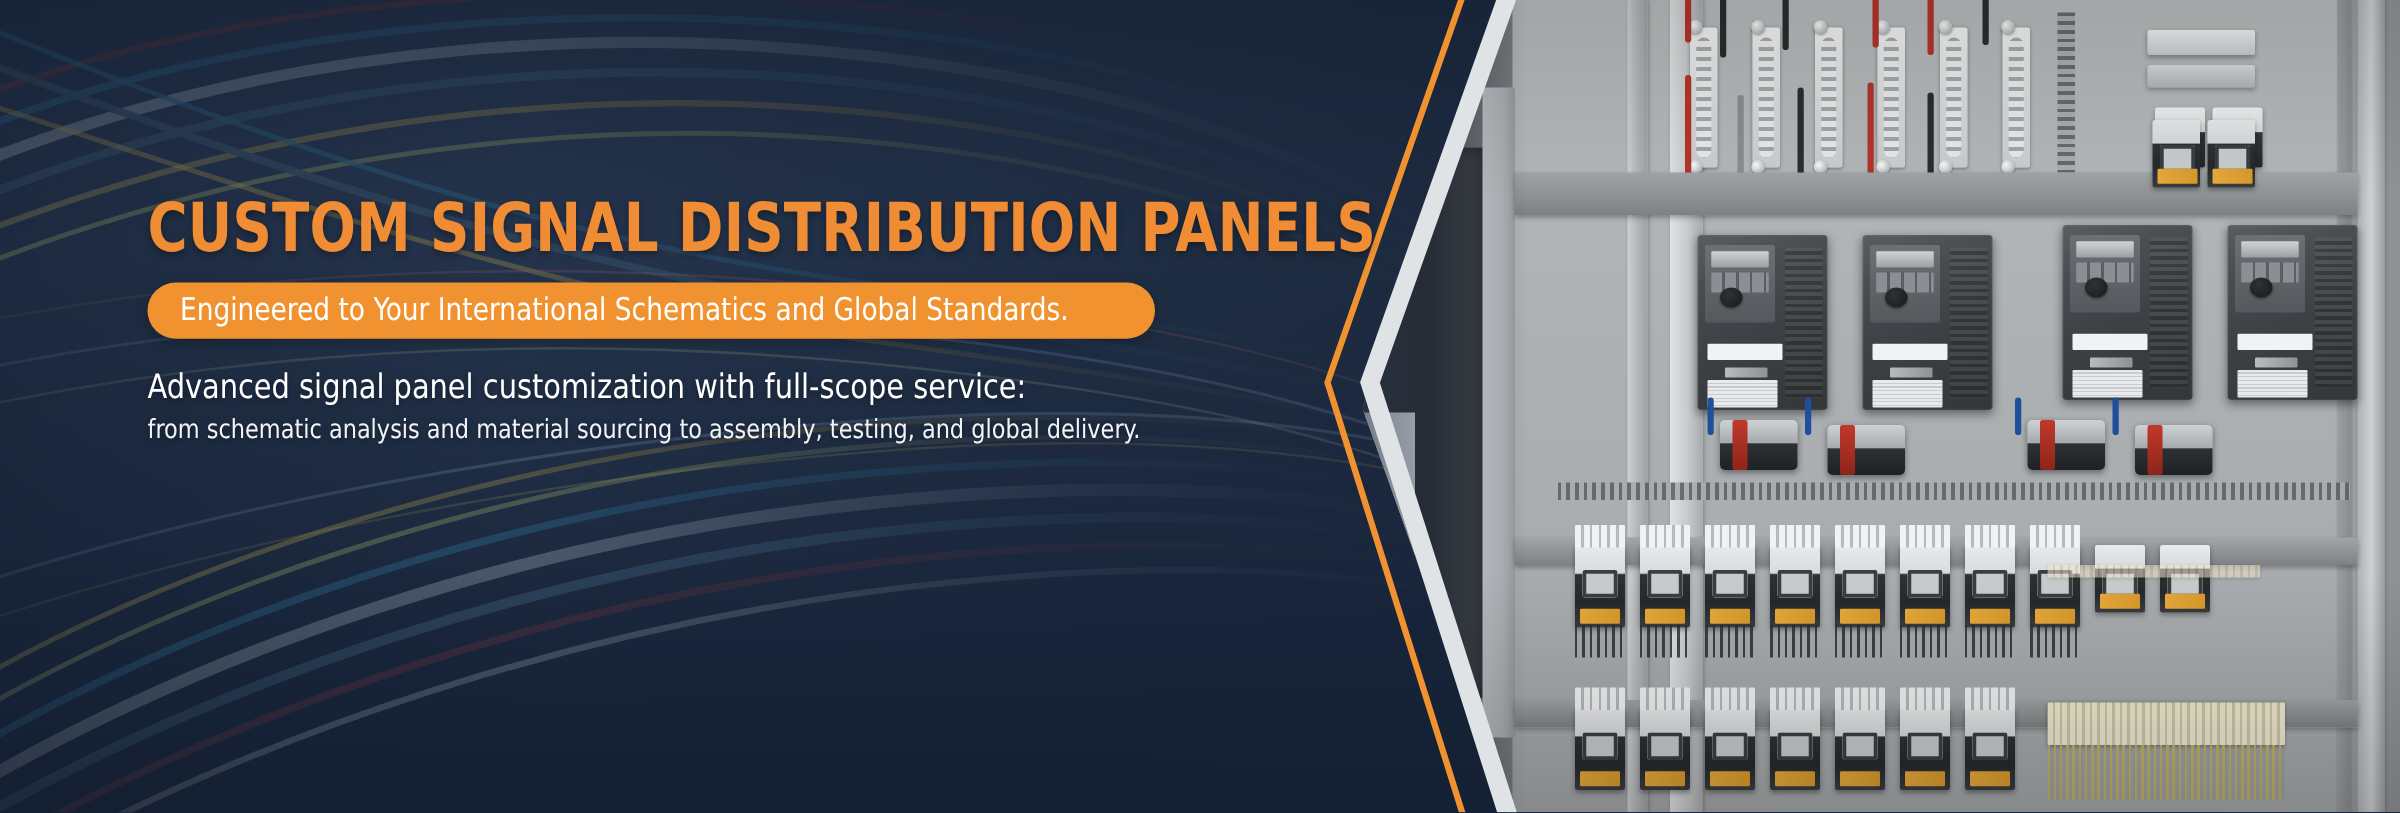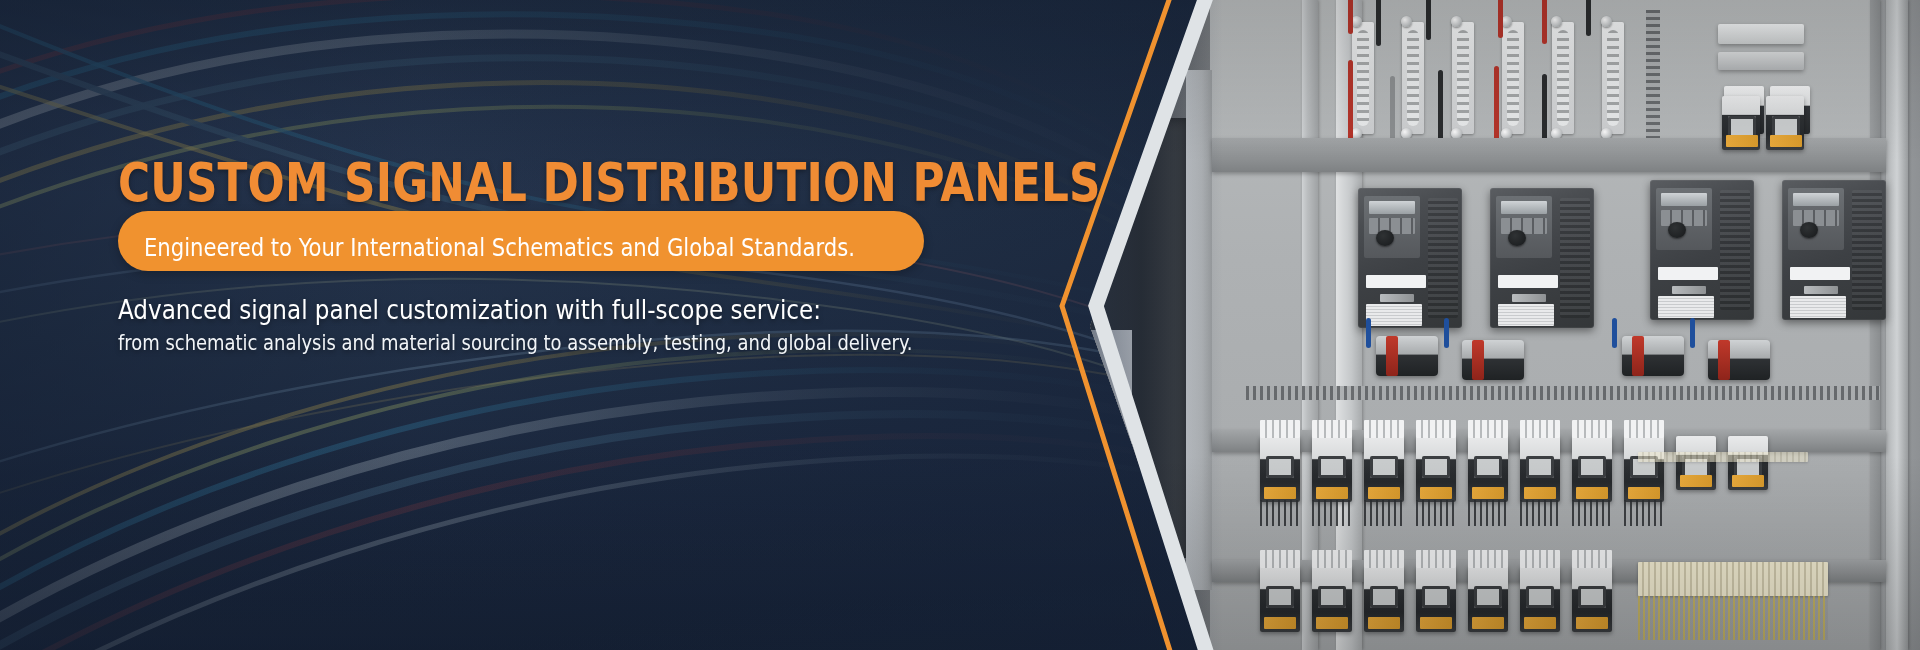--- a/index.html
+++ b/index.html
@@ -42,24 +42,24 @@
     line-height:1.02;
     letter-spacing:.2px;
     text-transform:uppercase;
     transform:scaleX(.9);
     transform-origin:left center;
     white-space:nowrap;
     text-shadow:0 2px 6px rgba(0,0,0,.35);
   }
   .pill{
     display:inline-block;
-    margin-top:1px;
+    margin-top:16px;
     background:#f0922f;
     border-radius:30px;
-    padding:24px 24px 11px 26px;
+    padding:9px 24px 11px 26px;
     box-shadow:0 3px 10px rgba(0,0,0,.25);
   }
   .pill span{
     display:block;
     color:#ffffff;
     font-family:"DejaVu Sans Condensed","Liberation Sans Narrow","Liberation Sans", sans-serif;
     font-size:25px;
     font-weight:400;
     line-height:1;
     white-space:nowrap;

